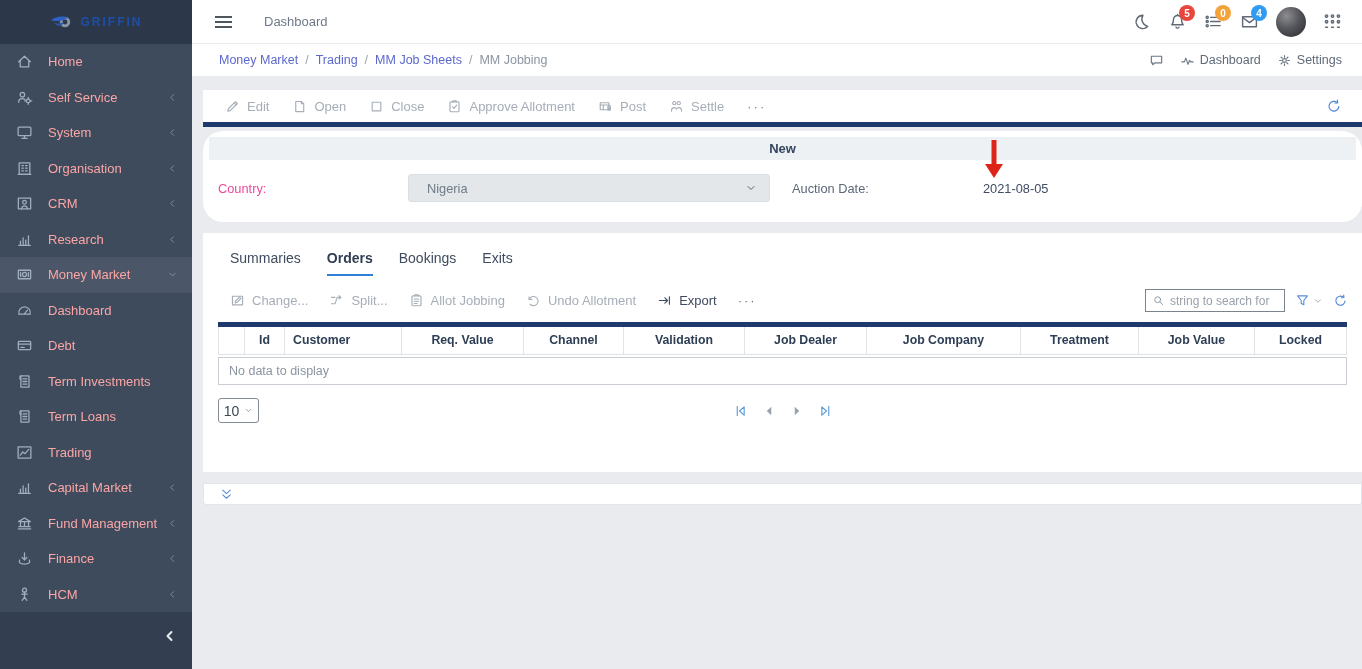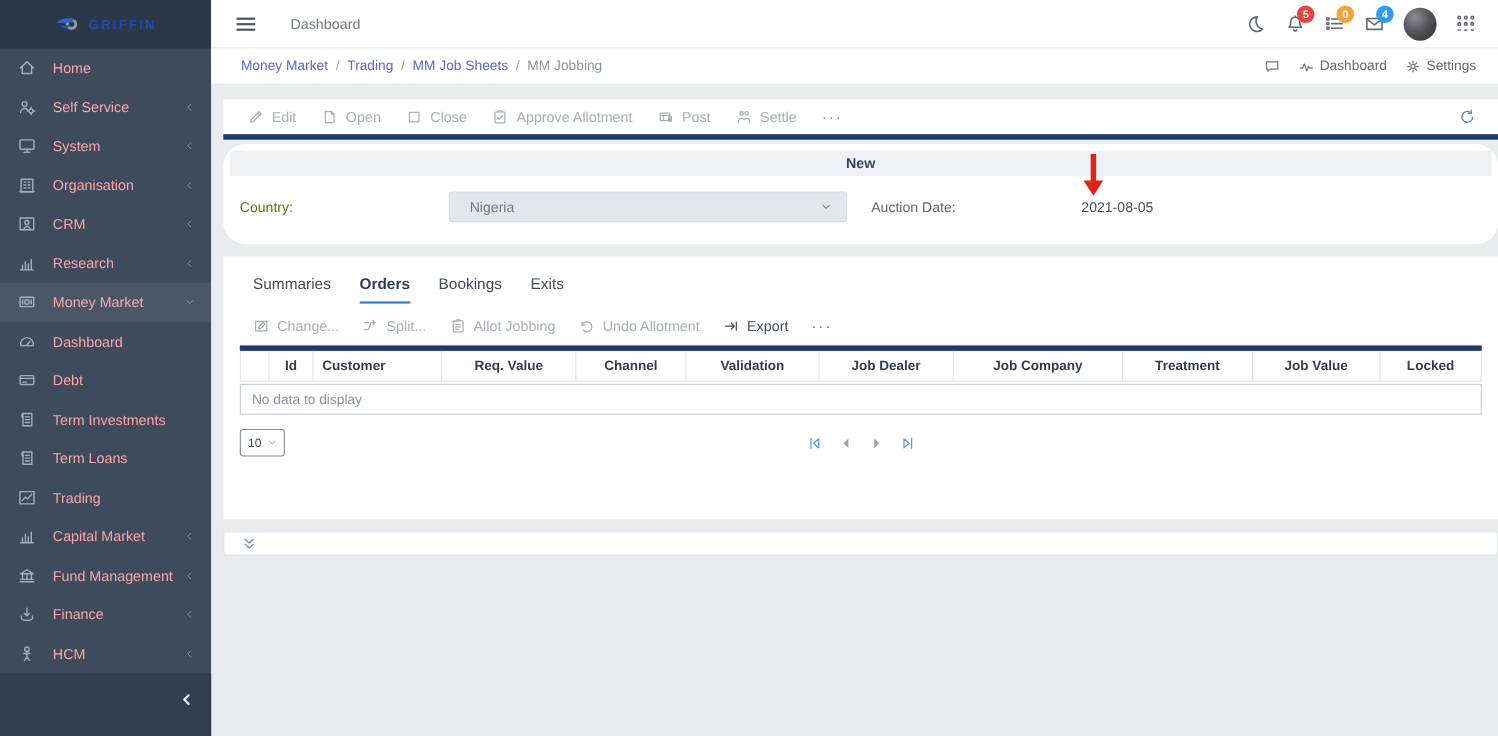--- a/index.html
+++ b/index.html
@@ -49,21 +49,21 @@
   .tb-btn { display:flex; align-items:center; gap:7px; color:#a6aeb8; font-size:13px; margin-right:23px; cursor:default; white-space:nowrap; }
   .tb-btn .bico { width:15px; height:15px; }
   .tb-more { color:#7b8490; letter-spacing:2px; font-size:13px; cursor:pointer; }
   .tb-refresh { margin-left:auto; width:16px; height:16px; color:#4f87d7; cursor:pointer; }
   .navybar { height:5px; background:#1e3a6d; }
 
   
   .new-card { background:#fff; margin-top:4px; height:91px; padding:6px 6px 0 6px;border-radius:20px; }
   .new-head { background:#eef1f4; height:23px; display:flex; align-items:center; justify-content:center; color:#33465f; font-weight:bold; font-size:13px; }
   .form-row { display:flex; align-items:center; margin-top:14px; padding-left:9px; font-size:12.8px; }
-  .f-label { width:190px; color:#4d7c0f; }
+  .f-label { width:190px; color:#ec4899; }
   .f-select { width:362px; height:28px; background:#e3e7ea; border:1px solid #dadee2; border-radius:3px; display:flex; align-items:center; padding:0 12px 0 18px; color:#6f7b88; cursor:pointer; }
   .f-select .selchev { margin-left:auto; width:12px; height:12px; color:#49545f; }
   .f-label2 { width:191px; margin-left:22px; color:#5c6878; }
   .f-value { color:#3f4c61; }
 
   
   .tabs-card { background:#fff; margin-top:11px; height:239px; padding:0 12px; }
   .tabs { display:flex; gap:26px; padding:17px 4px 0 15px; }
   .tab { font-size:14px; color:#3f4c5e; padding-bottom:8px; border-bottom:2px solid transparent; cursor:pointer; }
   .tab.active { color:#2f3e53; font-weight:bold; border-bottom-color:#2e7fd6; }
@@ -82,21 +82,21 @@
   .fchev { width:10px; height:10px; color:#8a93a0; }
   .g-refresh { width:15px; height:15px; color:#4f87d7; cursor:pointer; }
 
   .navybar2 { height:5px; background:#1e3a6d; margin:0 3px; }
   .grid-table { width:calc(100% - 6px); margin:0 3px; border-collapse:collapse; table-layout:fixed; }
   .grid-table th { border:1px solid #e0e4e8; border-top:none; background:#fff; font-size:12.3px; color:#2d3e55; font-weight:bold; height:27px; padding:0 8px; text-align:center; overflow:hidden; white-space:nowrap; }
   .grid-table th.al { text-align:left; }
   .c0{width:26px;} .c1{width:40px;} .c2{width:117px;} .c3{width:122px;} .c4{width:100px;} .c5{width:121px;} .c6{width:122px;} .c7{width:154px;} .c8{width:118px;} .c9{width:116px;} .c10{width:92px;}
   .empty-row { margin:2px 3px 0 3px; border:1px solid #c9ced4; height:28px; display:flex; align-items:center; padding-left:10px; color:#8b95a1; font-size:12.5px; }
   .pager { margin:13px 3px 0 3px; position:relative; height:26px; display:flex; align-items:center; }
-  .pagesize { width:41px; height:25px; border:1px solid #848b93; border-radius:3px; display:flex; align-items:center; justify-content:center; gap:5px; font-size:11px; color:#3c4654; cursor:pointer; }
+  .pagesize { width:41px; height:25px; border:1px solid #848b93; border-radius:3px; display:flex; align-items:center; justify-content:center; gap:5px; font-size:14px; color:#3c4654; cursor:pointer; }
   .pagesize .pchev { width:9px; height:9px; color:#6a7480; }
   .pager-nav { position:absolute; left:50%; top:50%; transform:translate(-50%,-50%); display:flex; align-items:center; gap:13px; }
   .pg { width:15px; height:15px; cursor:pointer; }
   .pg.bluish { color:#5b9bd5; } .pg.grayish { color:#9aa3ad; }
 
   
   .collapse-bar { background:#fff; margin-top:11px; height:22px; border:1px solid #e2e5e9; border-radius:0 0 3px 3px; display:flex; align-items:center; padding-left:15px; }
   .dblchev { width:15px; height:15px; color:#5b8fd6; cursor:pointer; }
 
   footer { height:35px; background:#f4f5f7; border-top:1px solid #e3e6ea; display:flex; align-items:center; padding-left:26px; font-size:12.5px; color:#6a7585; }
@@ -600,20 +600,39 @@
               </svg>
             <span>Undo Allotment</span>
           </span>
           <span class="gt-btn enabled">
             <svg class="ic line bico">
                 <use href="#s-export"></use>
               </svg>
             <span>Export</span>
           </span>
           <span class="gt-more">···</span>
+          <div class="gt-right">
+            <div class="searchbox">
+              <svg class="ic line sico">
+                  <use href="#s-search"></use>
+                </svg>
+              <input type="text" placeholder="string to search for" style="">
+            </div>
+            <span class="funnel-wrap">
+              <svg class="ic line funnel">
+                  <use href="#s-funnel"></use>
+                </svg>
+              <svg class="ic line fchev">
+                  <use href="#s-chevD"></use>
+                </svg>
+            </span>
+            <svg class="ic line g-refresh">
+                <use href="#s-refresh"></use>
+              </svg>
+          </div>
         </div>
 
         <div class="navybar2"></div>
         <table class="grid-table">
           <thead>
             <tr>
               <th class="c0"></th>
               <th class="c1">Id</th>
               <th class="c2 al">Customer</th>
               <th class="c3">Req. Value</th>

